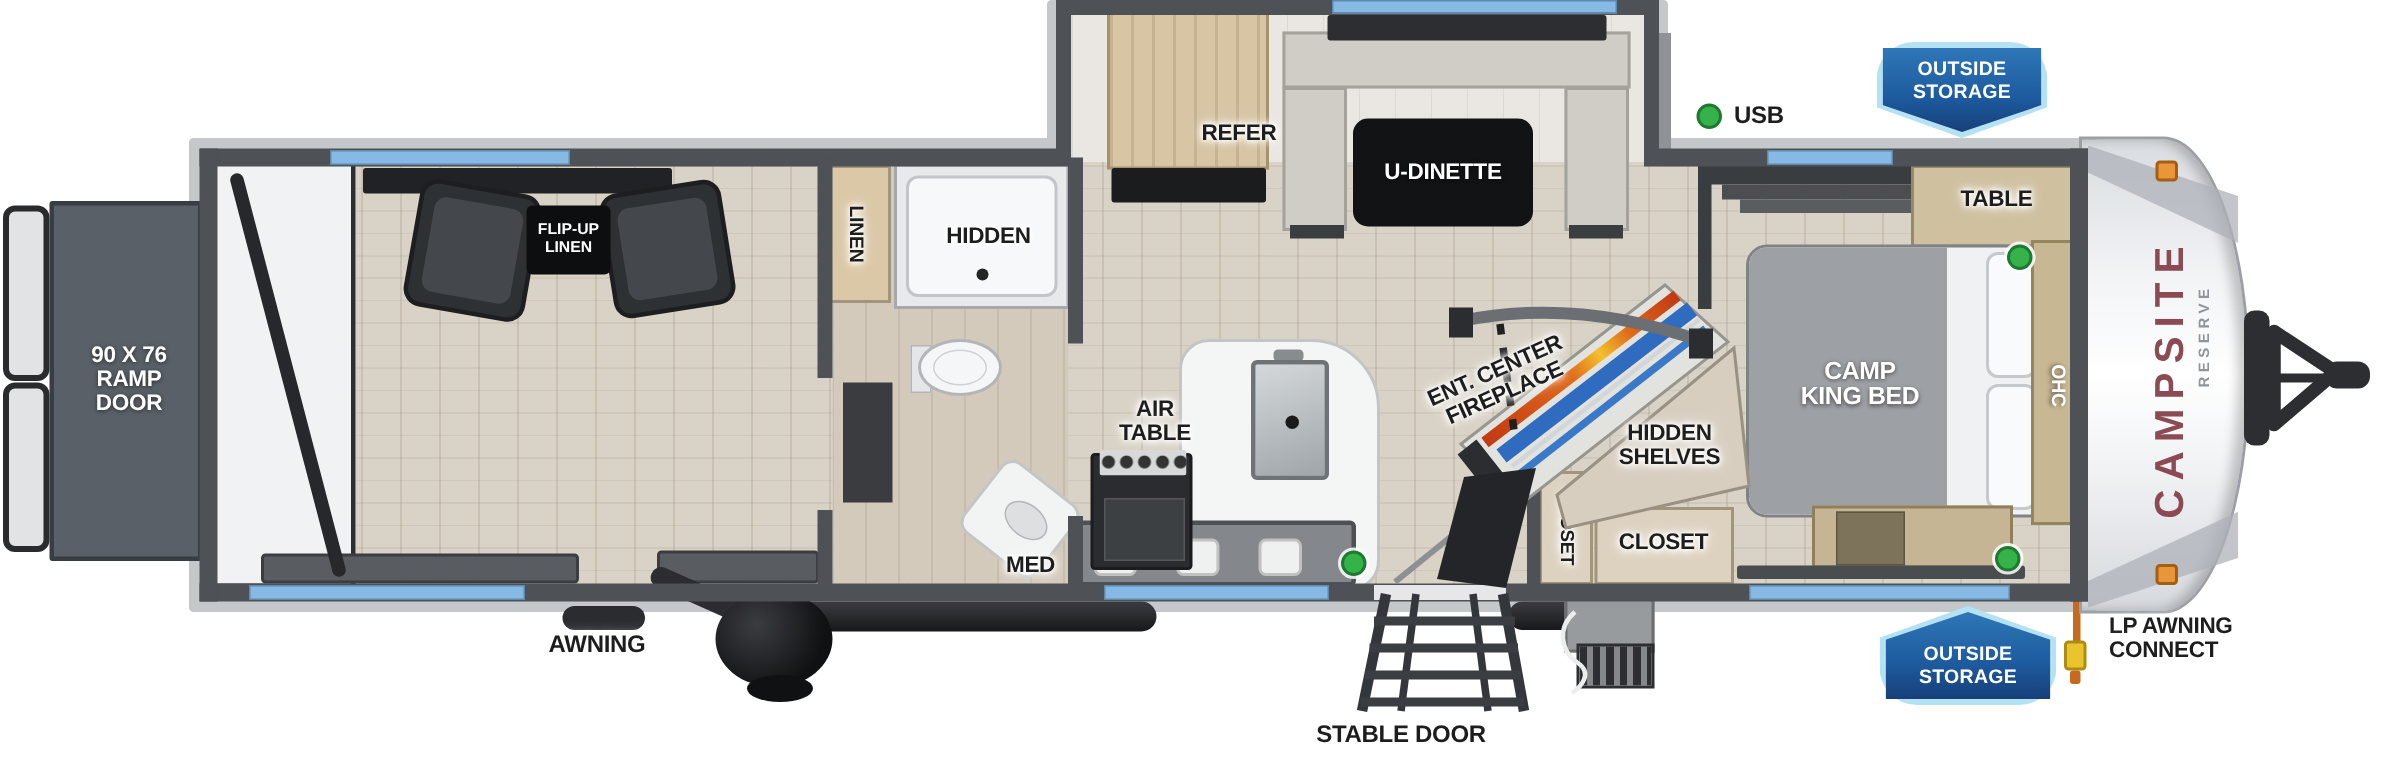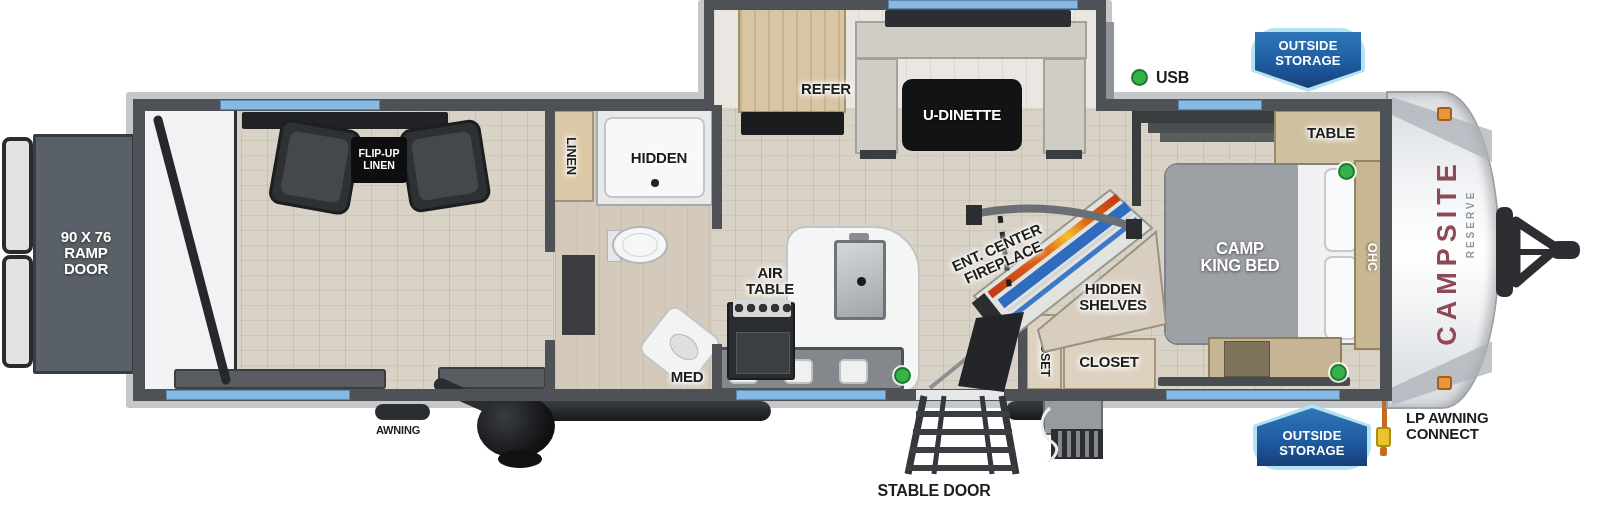--- a/index.html
+++ b/index.html
@@ -238,21 +238,21 @@
   <div class="dot" style="left:1338px;top:163px;z-index:50;"></div>
   <div class="dot" style="left:1330px;top:364px;z-index:50;"></div>
   <div class="dot" style="left:894px;top:367px;z-index:50;"></div>
 
   <div class="lbl lbl-left" style="left:1156px;top:70px;font-size:16px;z-index:60;">USB</div>
 
   <div class="lbl" style="left:1113px;top:297px;z-index:60;">HIDDEN
 SHELVES</div>
   <div class="lbl" style="left:1000px;top:255px;z-index:60;transform:translate(-50%,-50%) rotate(-24deg);">ENT. CENTER
 FIREPLACE</div>
-  <div class="lbl" style="left:398px;top:431px;font-size:11px;z-index:60;">AWNING</div>
+  <div class="lbl" style="left:398px;top:431px;font-size:16px;z-index:60;">AWNING</div>
   <div class="lbl" style="left:934px;top:491px;font-size:16px;z-index:60;">STABLE DOOR</div>
   <div class="lbl lbl-left" style="left:1406px;top:410px;font-size:15px;z-index:60;">LP AWNING
 CONNECT</div>
 
   <div class="banner-outer clip-down" style="left:1251px;top:28px;width:114px;height:64px;z-index:60;">
     <div class="banner-inner clip-down" style="padding-bottom:12px;">OUTSIDE
 STORAGE</div>
   </div>
   <div class="banner-outer clip-up" style="left:1253px;top:404px;width:118px;height:66px;z-index:60;">
     <div class="banner-inner clip-up" style="padding-top:14px;">OUTSIDE

